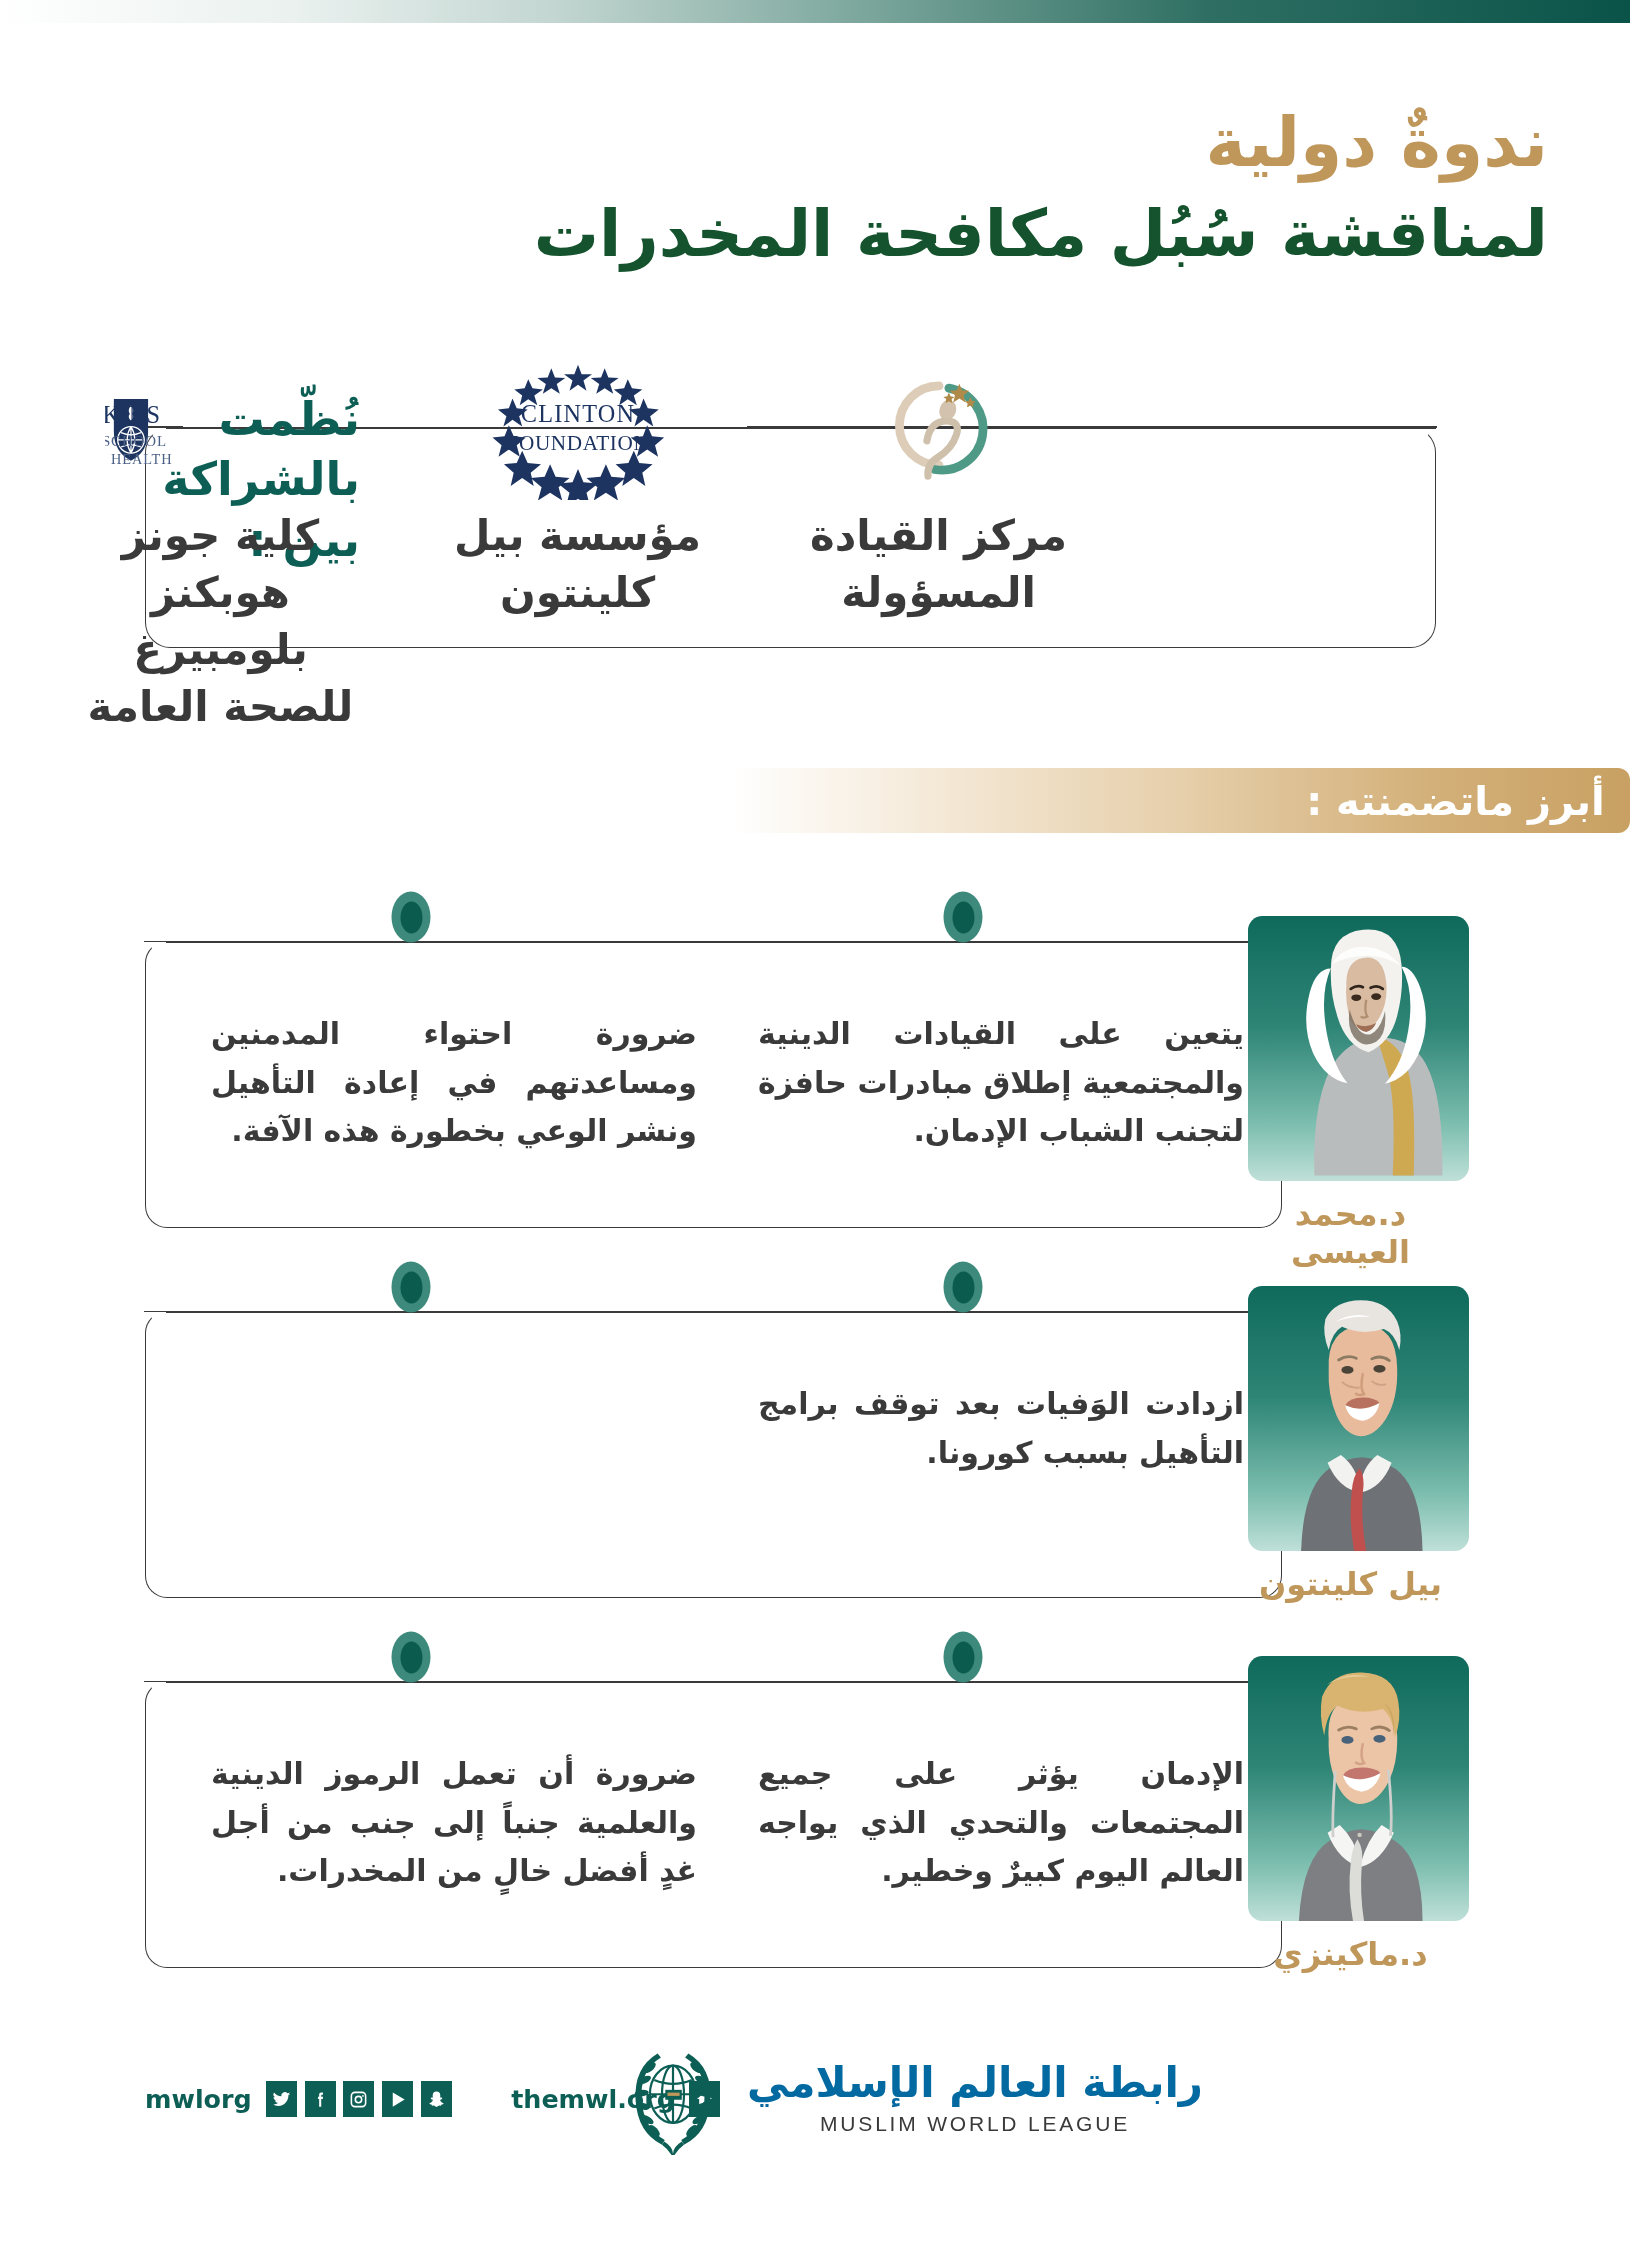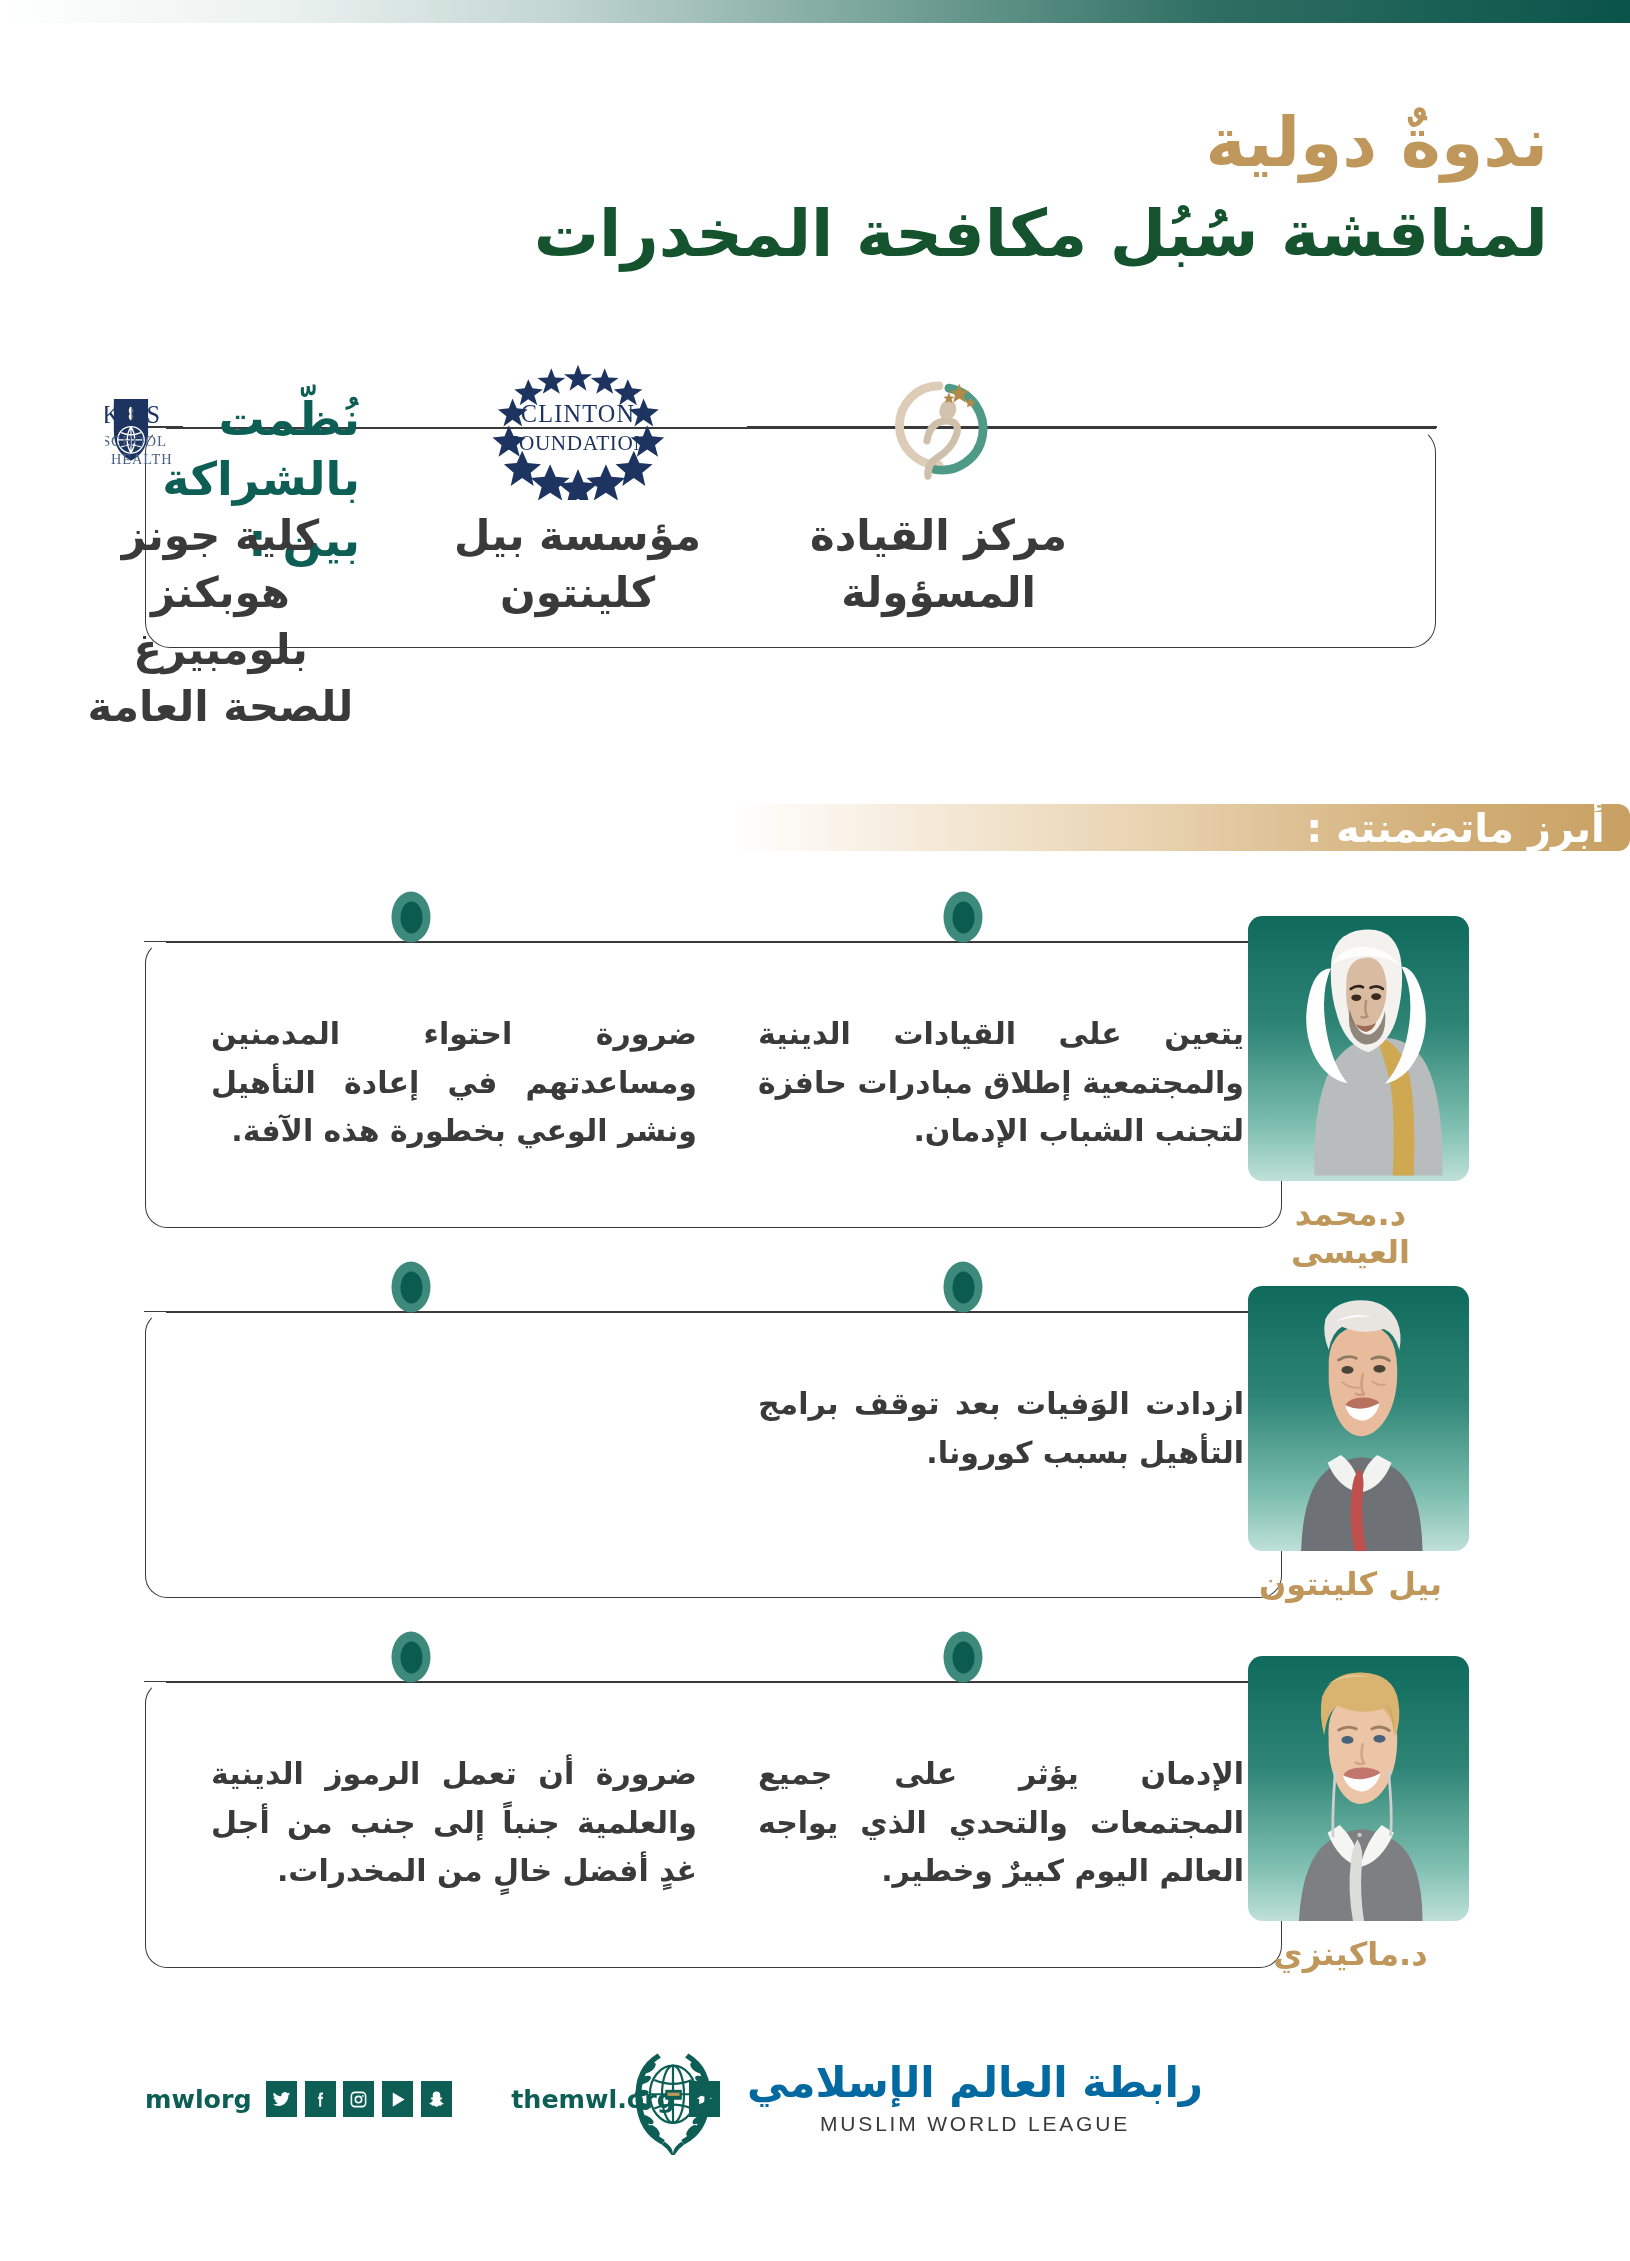--- a/index.html
+++ b/index.html
@@ -63,21 +63,21 @@
     color:#3a3a3a; direction:rtl;
   }
 
   
   .jh-logo{ width:232px; }
   .cf-logo{ width:182px; }
   .rl-logo{ width:110px; }
 
   
   .gold-banner{
-    position:absolute; right:0; top:804px; width:901px; height:47px;
+    position:absolute; right:0; top:768px; width:901px; height:65px;
     background:linear-gradient(to left,#c8a063 0%,#d3b079 22%,#e6cfab 50%,#f3e6d2 74%,#ffffff 100%);
     border-top-left-radius:0; border-bottom-left-radius:0;
     border-top-right-radius:12px; border-bottom-right-radius:12px;
   }
   .gold-banner .gb-text{
     position:absolute; right:25.4px; top:50%; transform:translateY(-50%);
     font-size:40px; font-weight:bold; color:#ffffff; direction:rtl; white-space:nowrap;
   }
 
   

